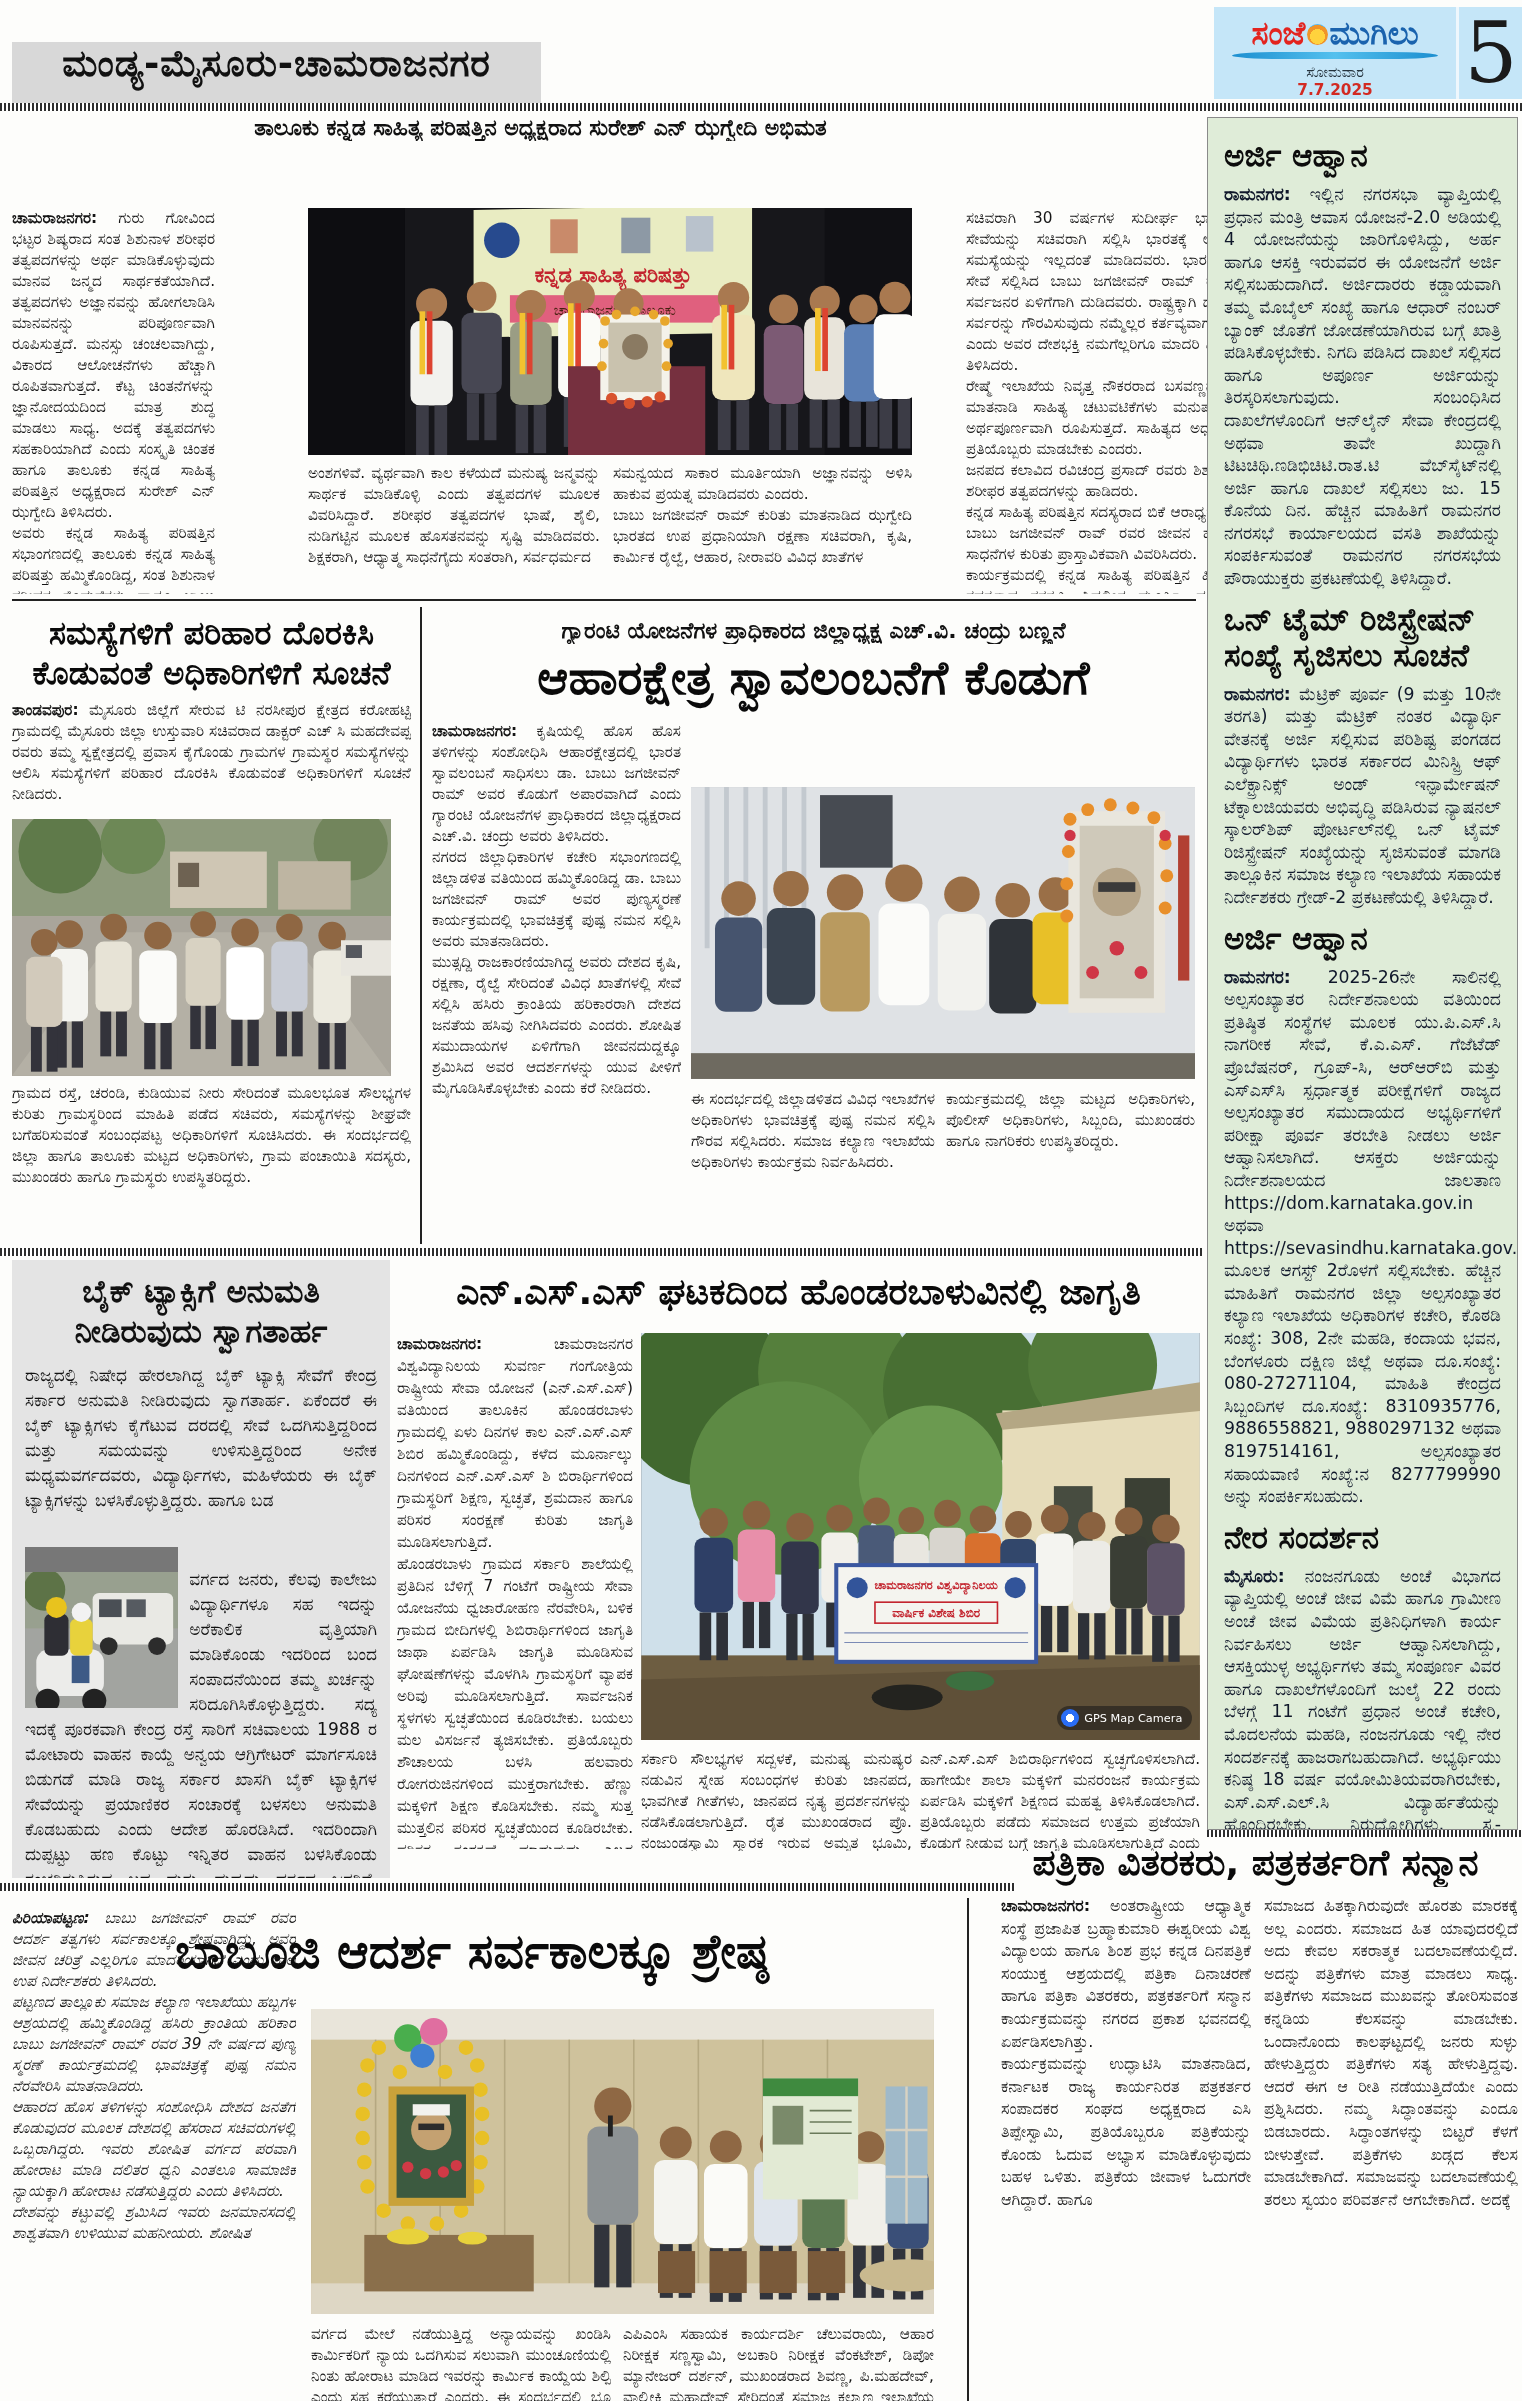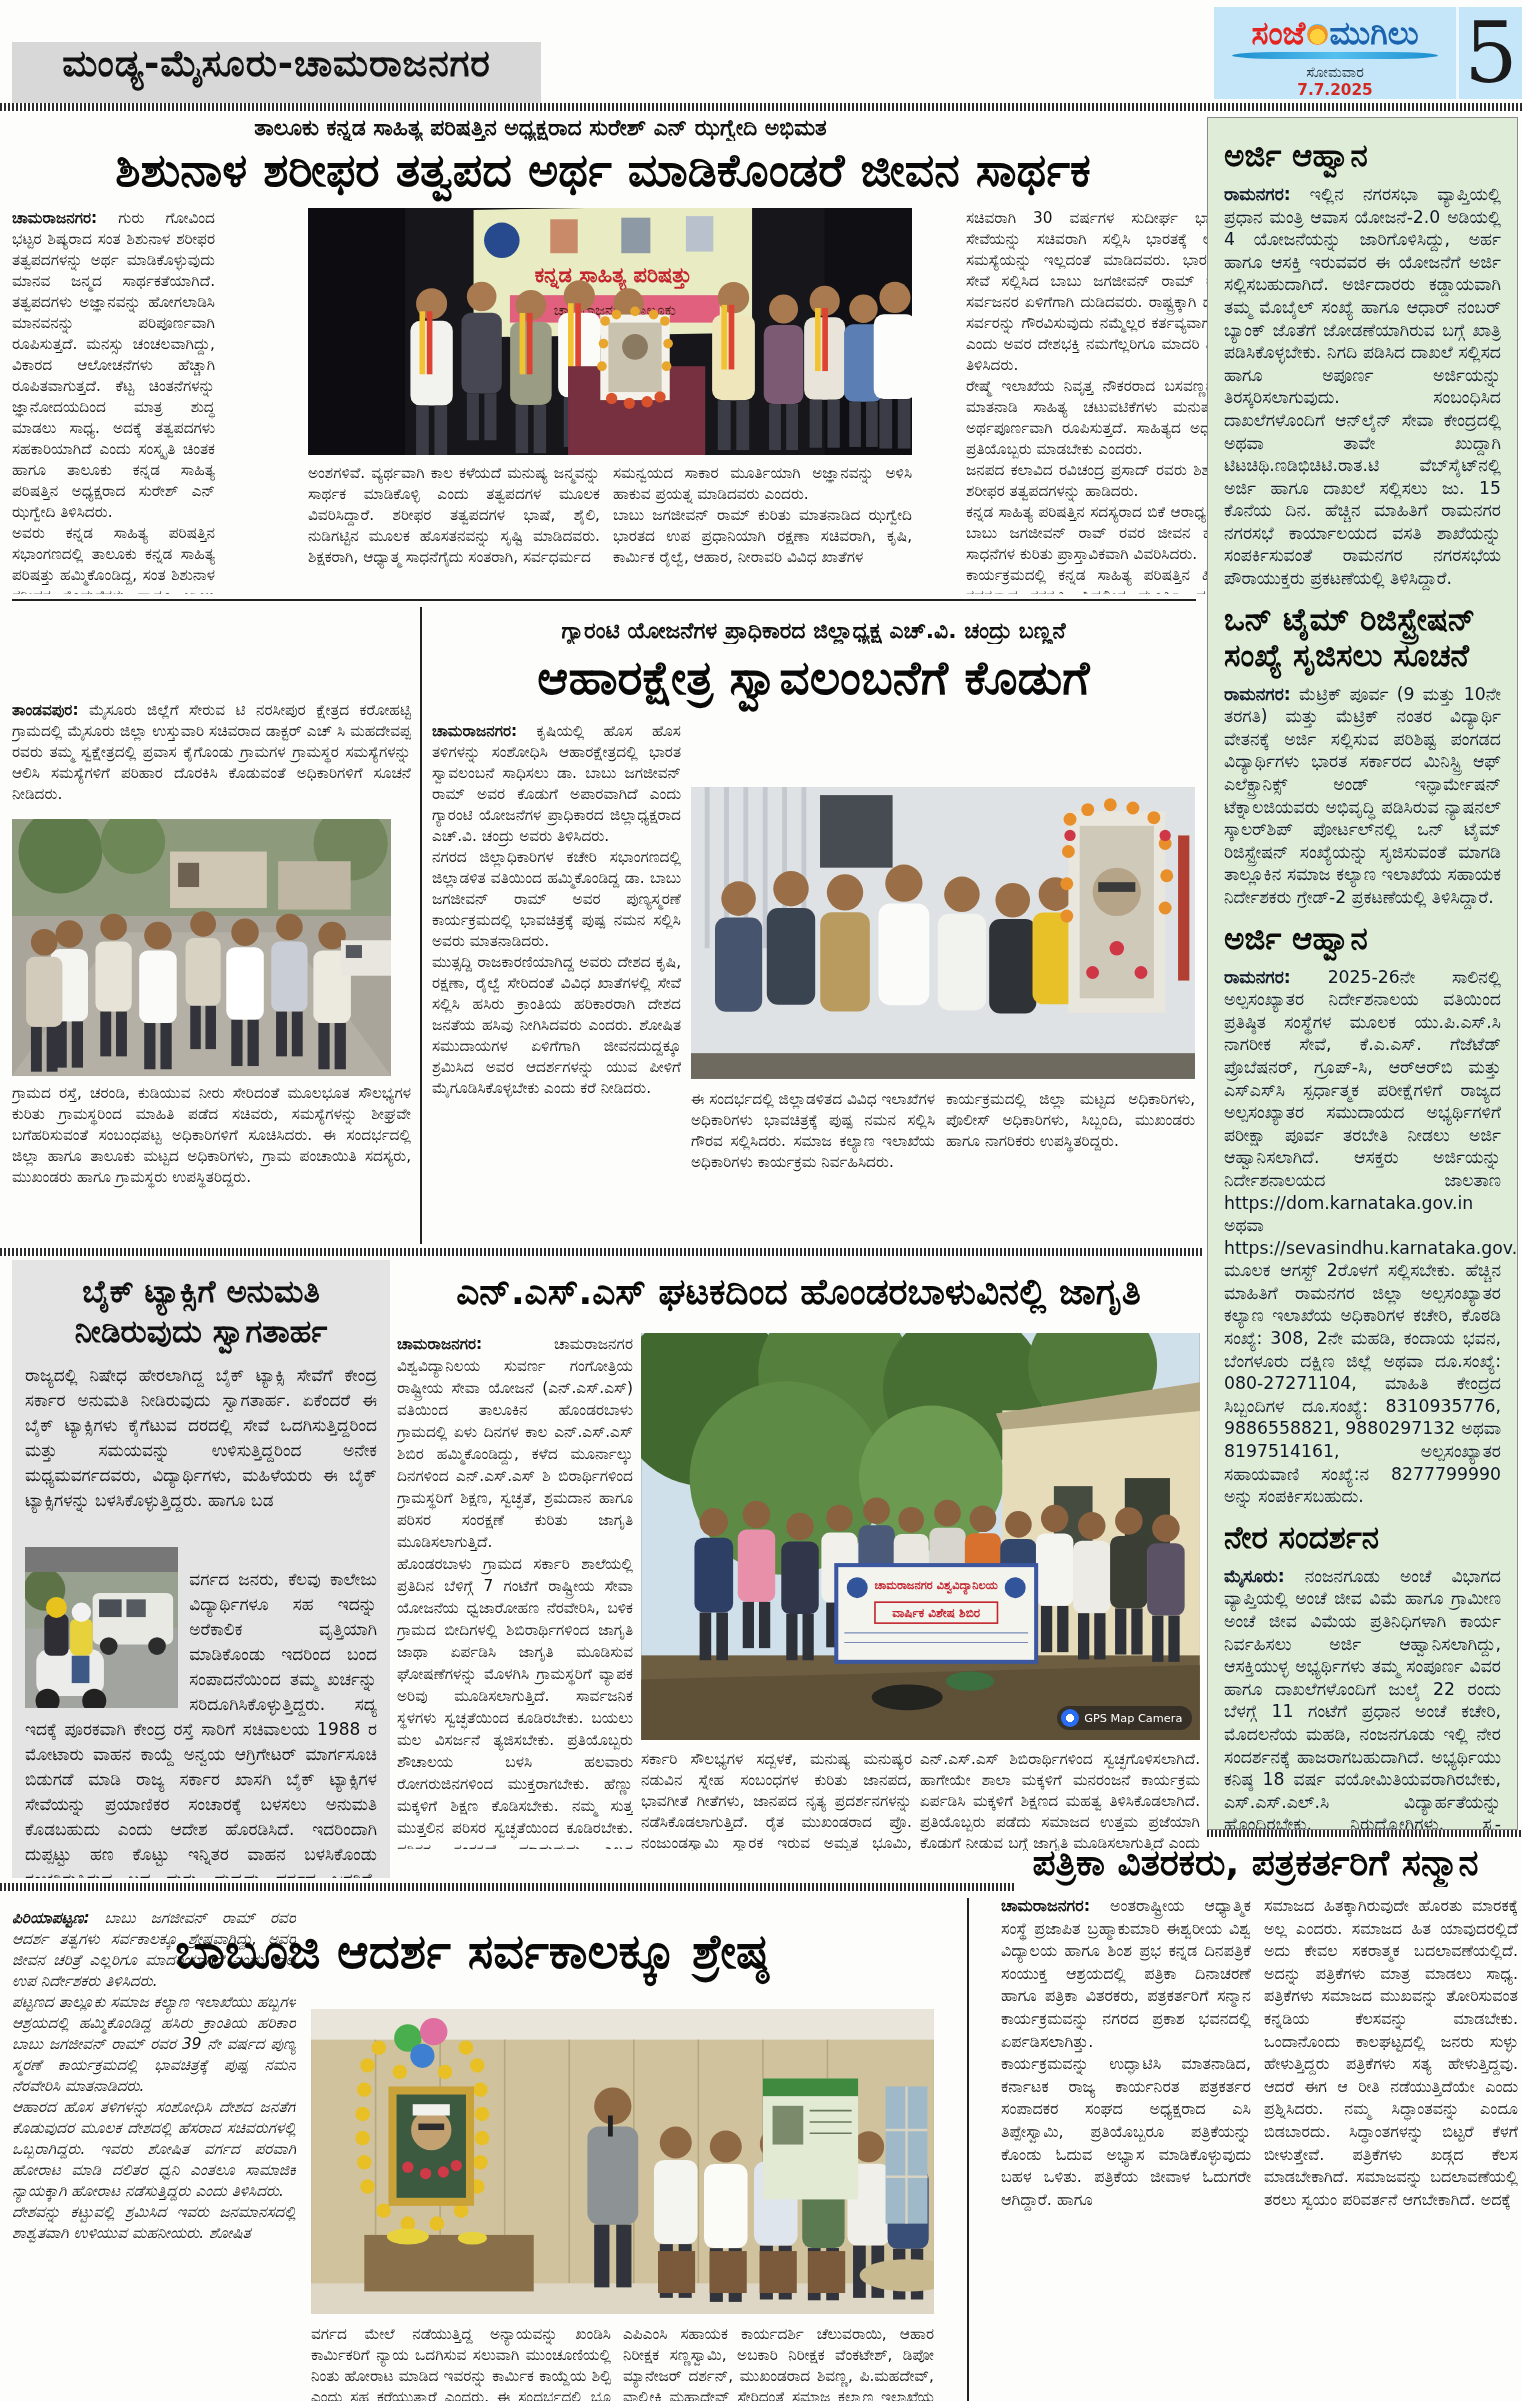--- a/index.html
+++ b/index.html
@@ -63,21 +63,20 @@
       <div class="mast-day">ಸೋಮವಾರ</div>
       <div class="mast-date">7.7.2025</div>
     </div>
     <div class="mast-sep"></div>
     <div class="mast-num">5</div>
   </div>
 
   <div class="abs hatch" style="left:0;top:103px;width:1523px;height:8px;"></div>
 
   <div class="abs kicker" style="left:137px;top:115px;width:807px;height:26px;">ತಾಲೂಕು ಕನ್ನಡ ಸಾಹಿತ್ಯ ಪರಿಷತ್ತಿನ ಅಧ್ಯಕ್ಷರಾದ ಸುರೇಶ್ ಎನ್ ಝಗ್ವೇದಿ ಅಭಿಮತ</div>
-  <div class="abs headline" style="left:12px;top:139px;width:1182px;height:65px;font-size:46px;line-height:63px;">ಶಿಶುನಾಳ ಶರೀಫರ ತತ್ವಪದ ಅರ್ಥ ಮಾಡಿಕೊಂಡರೆ ಜೀವನ ಸಾರ್ಥಕ</div>
 
   <div class="abs txt" style="left:12px;top:208px;width:203px;height:386px;"><b>ಚಾಮರಾಜನಗರ:</b> <span>ಗುರು ಗೋವಿಂದ ಭಟ್ಟರ ಶಿಷ್ಯರಾದ ಸಂತ ಶಿಶುನಾಳ ಶರೀಫರ ತತ್ವಪದಗಳನ್ನು ಅರ್ಥ ಮಾಡಿಕೊಳ್ಳುವುದು ಮಾನವ ಜನ್ಮದ ಸಾರ್ಥಕತೆಯಾಗಿದೆ. ತತ್ವಪದಗಳು ಅಜ್ಞಾನವನ್ನು ಹೋಗಲಾಡಿಸಿ ಮಾನವನನ್ನು ಪರಿಪೂರ್ಣವಾಗಿ ರೂಪಿಸುತ್ತದೆ. ಮನಸ್ಸು ಚಂಚಲವಾಗಿದ್ದು, ವಿಕಾರದ ಆಲೋಚನೆಗಳು ಹೆಚ್ಚಾಗಿ ರೂಪಿತವಾಗುತ್ತದೆ. ಕೆಟ್ಟ ಚಿಂತನೆಗಳನ್ನು ಜ್ಞಾನೋದಯದಿಂದ ಮಾತ್ರ ಶುದ್ಧ ಮಾಡಲು ಸಾಧ್ಯ. ಅದಕ್ಕೆ ತತ್ವಪದಗಳು ಸಹಕಾರಿಯಾಗಿದೆ ಎಂದು ಸಂಸ್ಕೃತಿ ಚಿಂತಕ ಹಾಗೂ ತಾಲೂಕು ಕನ್ನಡ ಸಾಹಿತ್ಯ ಪರಿಷತ್ತಿನ ಅಧ್ಯಕ್ಷರಾದ ಸುರೇಶ್ ಎನ್ ಝಗ್ವೇದಿ ತಿಳಿಸಿದರು.
 ಅವರು ಕನ್ನಡ ಸಾಹಿತ್ಯ ಪರಿಷತ್ತಿನ ಸಭಾಂಗಣದಲ್ಲಿ ತಾಲೂಕು ಕನ್ನಡ ಸಾಹಿತ್ಯ ಪರಿಷತ್ತು ಹಮ್ಮಿಕೊಂಡಿದ್ದ, ಸಂತ ಶಿಶುನಾಳ ಶರೀಫರ ಕೊಡುಗೆಗಳು ಹಾಗೂ ಬಾಬು ಜಗಜೀವನ್ ರಾಮ್ ಪುಣ್ಯಸ್ಮರಣೆ ಕಾರ್ಯಕ್ರಮದಲ್ಲಿ ಮಾತನಾಡಿ ಸಂತ ಶಿಶುನಾಳ ಶರೀಫರ ತತ್ವಪದ ಪ್ರಸಿದ್ಧಿಯಾಗಿದೆ. ಜ್ಞಾನ ಯಾರ ಸ್ವತ್ತು ಅಲ್ಲ.
 ಪರಬ್ರಹ್ಮ ತತ್ವ ಅರಿವಾದಾಗ ಮನಸ್ಸಿಗೆ ನೆಮ್ಮದಿ ಇಲ್ಲುತ್ತದೆ. ಶರೀಫರ ತತ್ವಪದಗಳಲ್ಲಿ ಮಾನವನ ಬದುಕನ್ನು ಉನ್ನತಗೊಳಿಸಿ ಉತ್ತಮವಾಗಿ ಬದುಕಿ ಸಾರ್ಥಕತೆಯನ್ನು ನಂಟುಮಾಡಿಕೊಳ್ಳಲು ಸಹಕಾರಿಯಾದ ಬಹಳಷ್ಟು</span></div>
 
   <div class="abs photo" style="left:308px;top:208px;width:604px;height:247px;">
     <svg width="604" height="247" viewBox="0 0 748 306" xmlns="http://www.w3.org/2000/svg">
       <defs>
         <symbol id="p1" viewBox="0 0 40 120">
           <circle cx="20" cy="13" r="11" fill="#a97950"></circle>
@@ -149,20 +148,24 @@
 ರೇಷ್ಮೆ ಇಲಾಖೆಯ ನಿವೃತ್ತ ನೌಕರರಾದ ಬಸವಣ್ಣನವರು ಮಾತನಾಡಿ ಸಾಹಿತ್ಯ ಚಟುವಟಿಕೆಗಳು ಮನುಷ್ಯರನ್ನು ಅರ್ಥಪೂರ್ಣವಾಗಿ ರೂಪಿಸುತ್ತದೆ. ಸಾಹಿತ್ಯದ ಅಧ್ಯಯನ ಪ್ರತಿಯೊಬ್ಬರು ಮಾಡಬೇಕು ಎಂದರು.
 ಜನಪದ ಕಲಾವಿದ ರವಿಚಂದ್ರ ಪ್ರಸಾದ್ ರವರು ಶಿಶುನಾಳ ಶರೀಫರ ತತ್ವಪದಗಳನ್ನು ಹಾಡಿದರು.
 ಕನ್ನಡ ಸಾಹಿತ್ಯ ಪರಿಷತ್ತಿನ ಸದಸ್ಯರಾದ ಬಿಕೆ ಆರಾಧ್ಯರವರು ಬಾಬು ಜಗಜೀವನ್ ರಾವ್ ರವರ ಜೀವನ ಹಾಗೂ ಸಾಧನೆಗಳ ಕುರಿತು ಪ್ರಾಸ್ತಾವಿಕವಾಗಿ ವಿವರಿಸಿದರು.
 ಕಾರ್ಯಕ್ರಮದಲ್ಲಿ ಕನ್ನಡ ಸಾಹಿತ್ಯ ಪರಿಷತ್ತಿನ ಹಿರಿಯ ಸದಸ್ಯರಾದ ಸರಸ್ವತಿ, ಶಿವಲಿಂಗ ಮೂರ್ತಿ, ಪ್ರಕಾಶ್, ಸುರೇಶ್, ರಾಜು, ತಾಂಡವಮೂರ್ತಿ, ಬಸವಣ್ಣ ಮುಂತಾದವರು ಉಪಸ್ಥಿತರಿದ್ದರು.</div>
   <div class="abs txt" style="left:308px;top:463px;width:292px;height:129px;">ಅಂಶಗಳಿವೆ. ವ್ಯರ್ಥವಾಗಿ ಕಾಲ ಕಳೆಯದೆ ಮನುಷ್ಯ ಜನ್ಮವನ್ನು ಸಾರ್ಥಕ ಮಾಡಿಕೊಳ್ಳಿ ಎಂದು ತತ್ವಪದಗಳ ಮೂಲಕ ವಿವರಿಸಿದ್ದಾರೆ. ಶರೀಫರ ತತ್ವಪದಗಳ ಭಾಷೆ, ಶೈಲಿ, ನುಡಿಗಟ್ಟಿನ ಮೂಲಕ ಹೊಸತನವನ್ನು ಸೃಷ್ಟಿ ಮಾಡಿದವರು. ಶಿಕ್ಷಕರಾಗಿ, ಆಧ್ಯಾತ್ಮ ಸಾಧನೆಗೈದು ಸಂತರಾಗಿ, ಸರ್ವಧರ್ಮದ</div>
   <div class="abs txt" style="left:613px;top:463px;width:299px;height:129px;">ಸಮನ್ವಯದ ಸಾಕಾರ ಮೂರ್ತಿಯಾಗಿ ಅಜ್ಞಾನವನ್ನು ಅಳಿಸಿ ಹಾಕುವ ಪ್ರಯತ್ನ ಮಾಡಿದವರು ಎಂದರು.
 ಬಾಬು ಜಗಜೀವನ್ ರಾಮ್ ಕುರಿತು ಮಾತನಾಡಿದ ಝಗ್ವೇದಿ ಭಾರತದ ಉಪ ಪ್ರಧಾನಿಯಾಗಿ ರಕ್ಷಣಾ ಸಚಿವರಾಗಿ, ಕೃಷಿ, ಕಾರ್ಮಿಕ ರೈಲ್ವೆ, ಆಹಾರ, ನೀರಾವರಿ ವಿವಿಧ ಖಾತೆಗಳ</div>
 
   <div class="abs hrule" style="left:12px;top:599px;width:1184px;"></div>
 
+  <div class="abs headline" style="left:12px;top:613px;width:399px;height:81px;font-size:32px;line-height:40px;">
+    <div>ಸಮಸ್ಯೆಗಳಿಗೆ ಪರಿಹಾರ ದೊರಕಿಸಿ</div>
+    <div>ಕೊಡುವಂತೆ ಅಧಿಕಾರಿಗಳಿಗೆ ಸೂಚನೆ</div>
+  </div>
   <div class="abs txt" style="left:12px;top:700px;width:399px;height:115px;"><b>ತಾಂಡವಪುರ:</b> <span>ಮೈಸೂರು ಜಿಲ್ಲೆಗೆ ಸೇರುವ ಟಿ ನರಸೀಪುರ ಕ್ಷೇತ್ರದ ಕರೋಹಟ್ಟಿ ಗ್ರಾಮದಲ್ಲಿ ಮೈಸೂರು ಜಿಲ್ಲಾ ಉಸ್ತುವಾರಿ ಸಚಿವರಾದ ಡಾಕ್ಟರ್ ಎಚ್ ಸಿ ಮಹದೇವಪ್ಪ ರವರು ತಮ್ಮ ಸ್ವಕ್ಷೇತ್ರದಲ್ಲಿ ಪ್ರವಾಸ ಕೈಗೊಂಡು ಗ್ರಾಮಗಳ ಗ್ರಾಮಸ್ಥರ ಸಮಸ್ಯೆಗಳನ್ನು ಆಲಿಸಿ ಸಮಸ್ಯೆಗಳಿಗೆ ಪರಿಹಾರ ದೊರಕಿಸಿ ಕೊಡುವಂತೆ ಅಧಿಕಾರಿಗಳಿಗೆ ಸೂಚನೆ ನೀಡಿದರು.</span></div>
 
   <div class="abs photo" style="left:12px;top:819px;width:379px;height:257px;">
     <svg width="379" height="257" viewBox="0 0 470 318" xmlns="http://www.w3.org/2000/svg">
       <defs>
         <symbol id="p2" viewBox="0 0 40 120">
           <circle cx="20" cy="13" r="11" fill="#8f6743"></circle>
           <rect x="5" y="25" width="30" height="58" rx="7" fill="currentColor"></rect>
           <rect x="9" y="83" width="9" height="37" fill="#33333b"></rect>
           <rect x="22" y="83" width="9" height="37" fill="#33333b"></rect>

